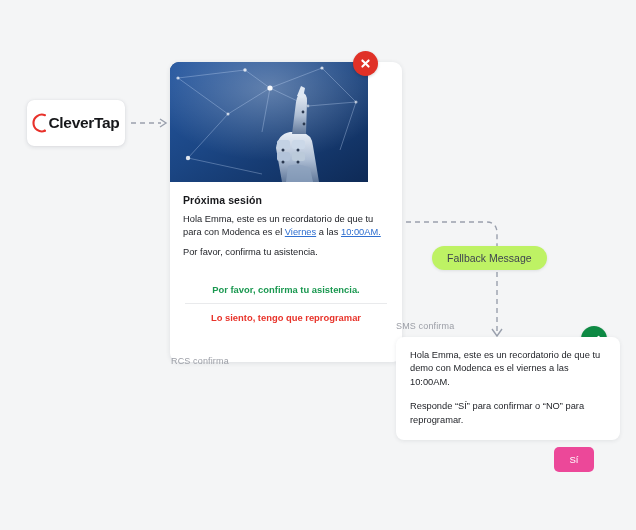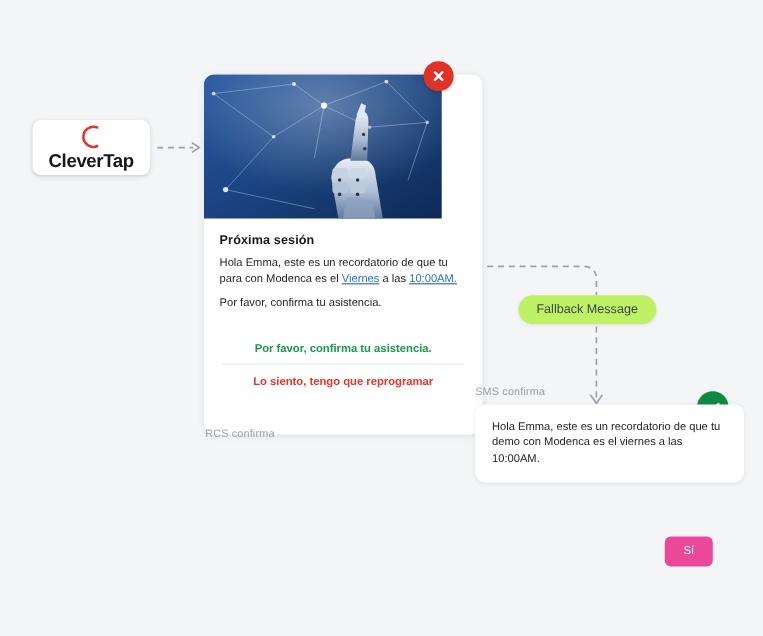--- a/index.html
+++ b/index.html
@@ -36,21 +36,20 @@
     border-radius: 7px;
     box-shadow: 0 1px 4px rgba(30,40,60,.13), 0 0 1px rgba(30,40,60,.10);
     display: flex;
     align-items: center;
     justify-content: center;
   }
   #logo-inner {
     display: flex;
     align-items: center;
     gap: 1px;
-    flex-direction: column;
   }
   .logo-wordmark {
     font-size: 15.5px;
     font-weight: bold;
     color: #16171a;
     letter-spacing: -0.3px;
     white-space: nowrap;
   }
 
   
@@ -318,17 +317,18 @@
     </svg>
   </div>
 
   <div class="abs caption" id="rcs-caption">RCS confirma</div>
   <div class="abs caption" id="sms-caption">SMS confirma</div>
 
   <div class="abs" id="fallback-pill">Fallback Message</div>
 
   <div class="abs" id="sms-bubble">
     <p class="sms-text">Hola Emma, este es un recordatorio de que tu demo con Modenca es el viernes a las 10:00AM.</p>
+    <p class="sms-text">Responde “SÍ” para confirmar o “NO” para reprogramar.</p>
   </div>
 
   <div class="abs" id="si-button">Sí</div>
 
 </div>
 
 </body></html>

